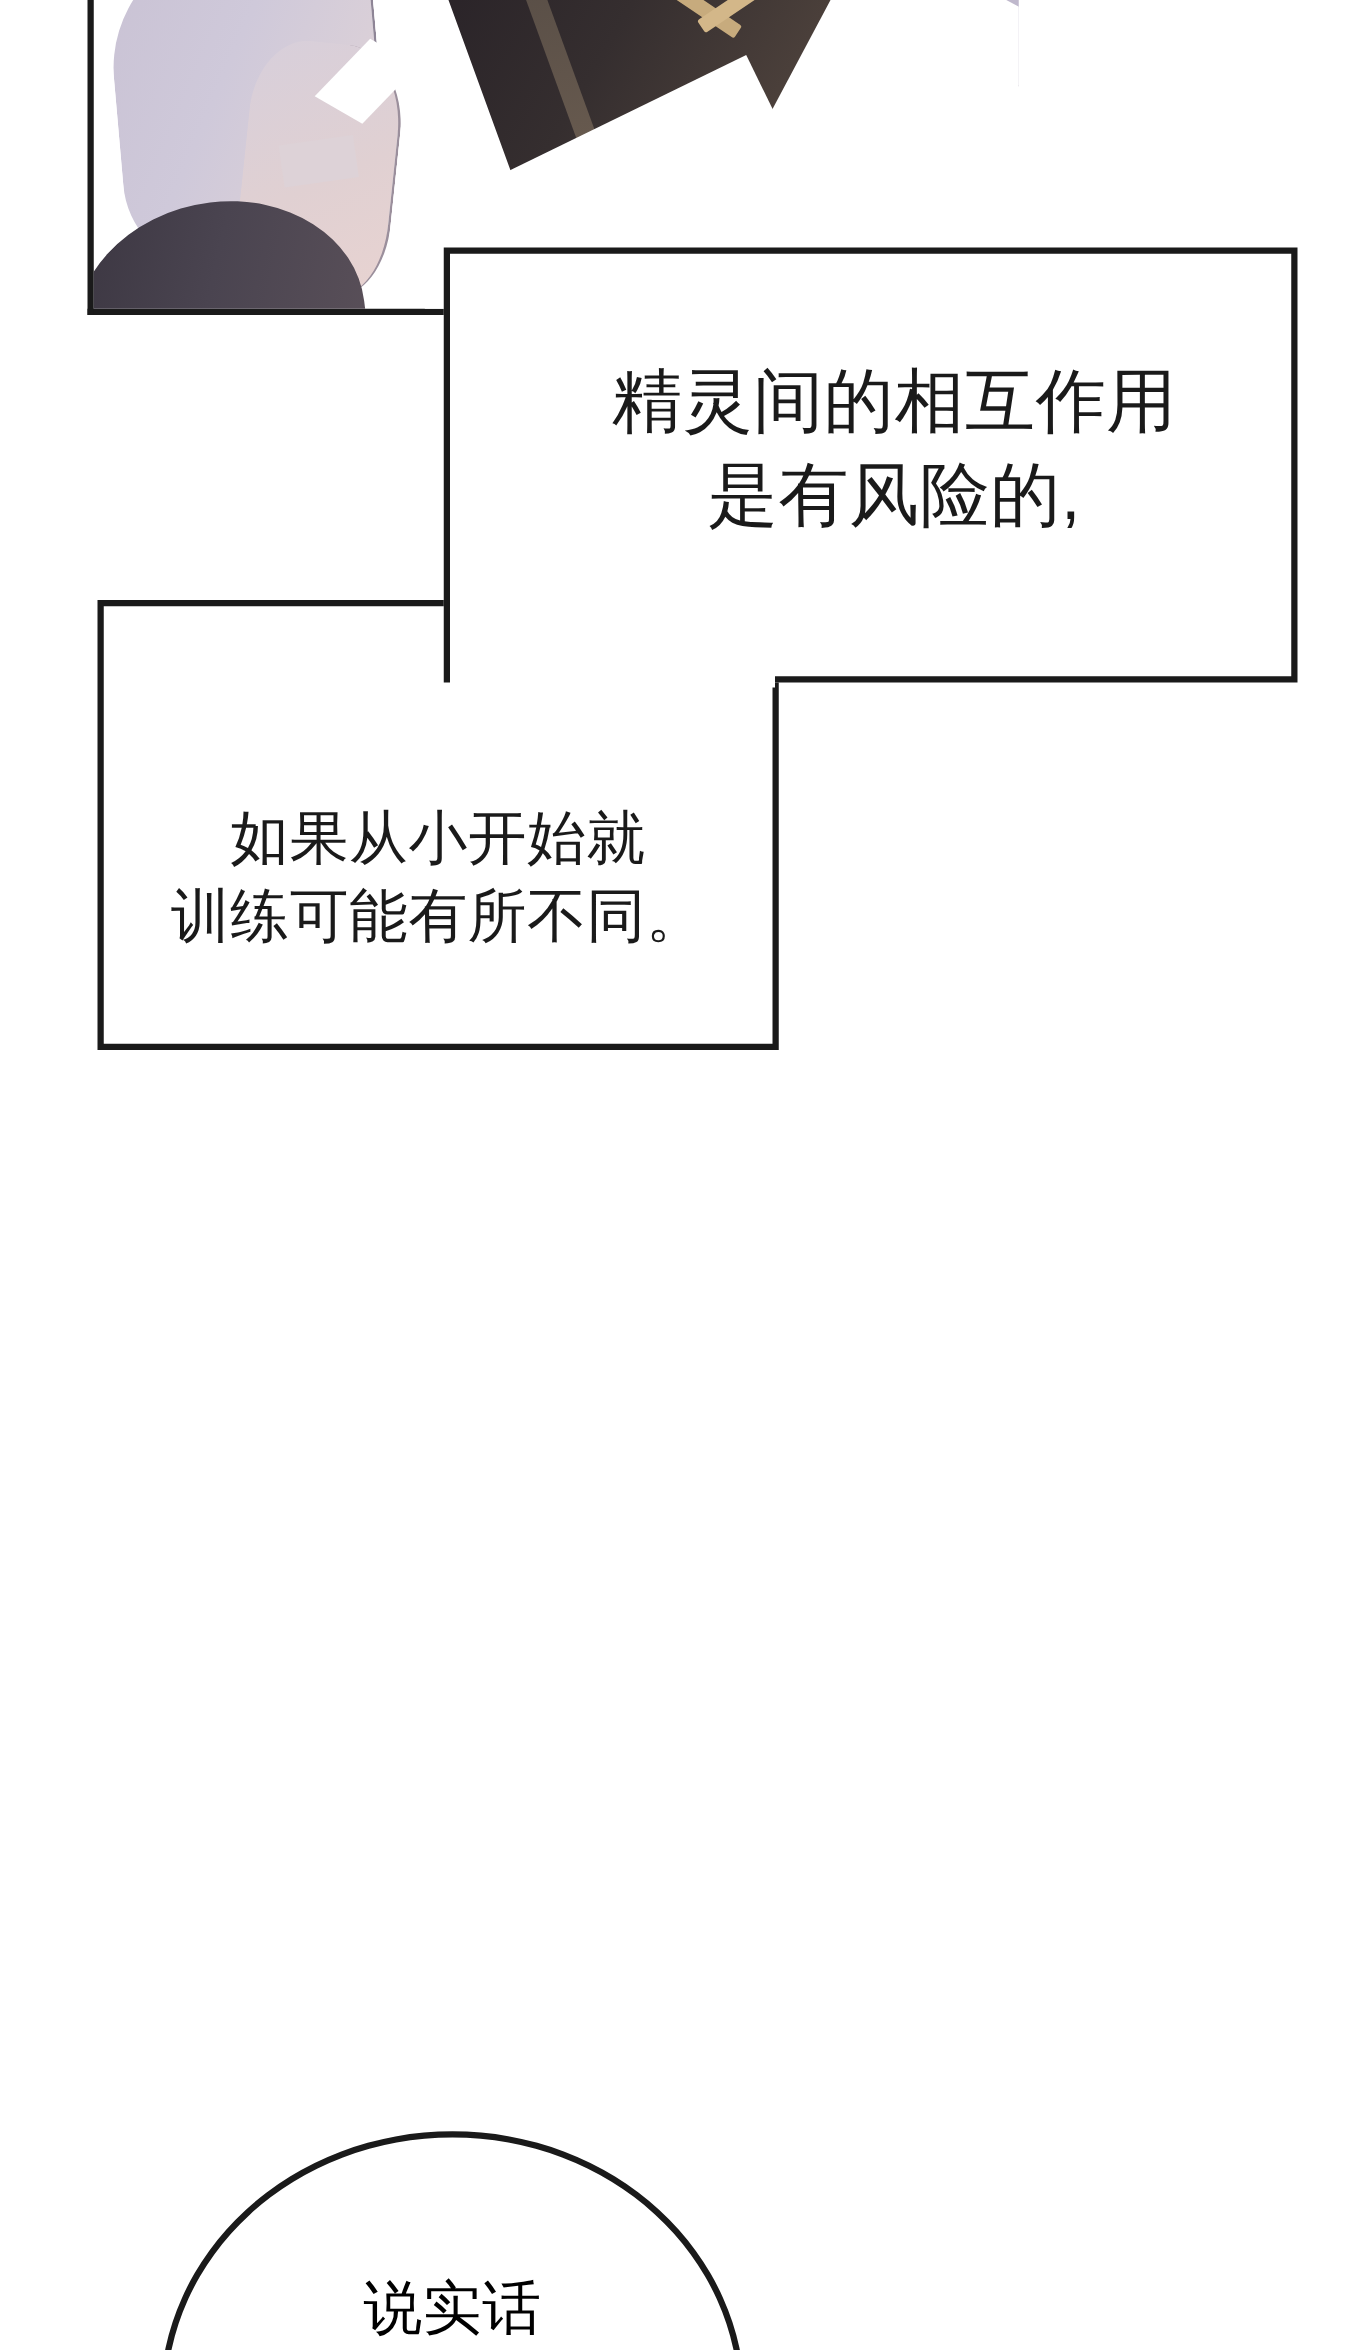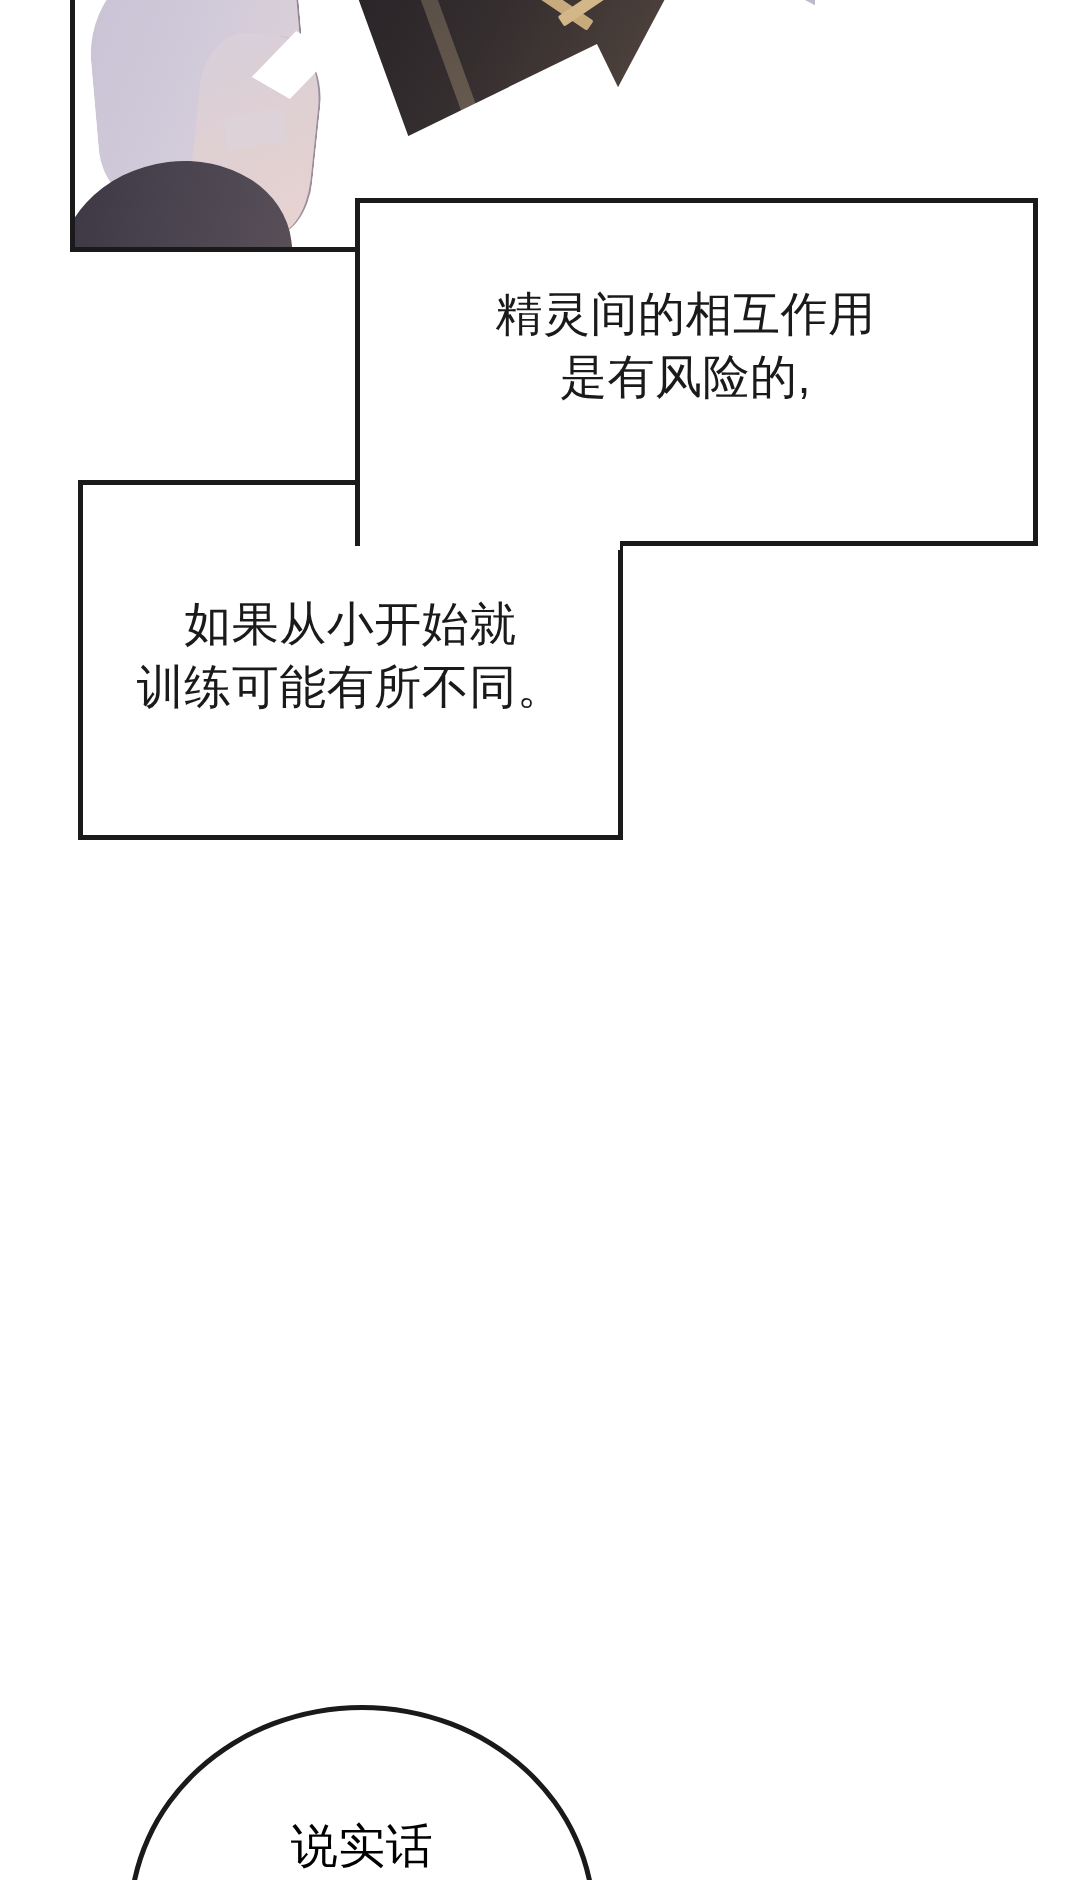--- a/index.html
+++ b/index.html
@@ -196,28 +196,28 @@
     position: absolute;
     z-index: 8;
     text-align: center;
     color: #1a1a1a;
     line-height: 1.34;
     font-weight: 500;
     letter-spacing: 0.5px;
     white-space: pre-line;
   }
   #text-1 {
-    left: 344px;
+    left: 374px;
     top: 283px;
     width: 683px;
-    font-size: 47px;
+    font-size: 56px;
   }
   #text-2 {
     left: 78px;
-    top: 593px;
+    top: 639px;
     width: 545px;
     font-size: 47px;
   }
 
   
   #bubble-3 {
     position: absolute;
     left: 128px;
     top: 1705px;
     width: 468px;

